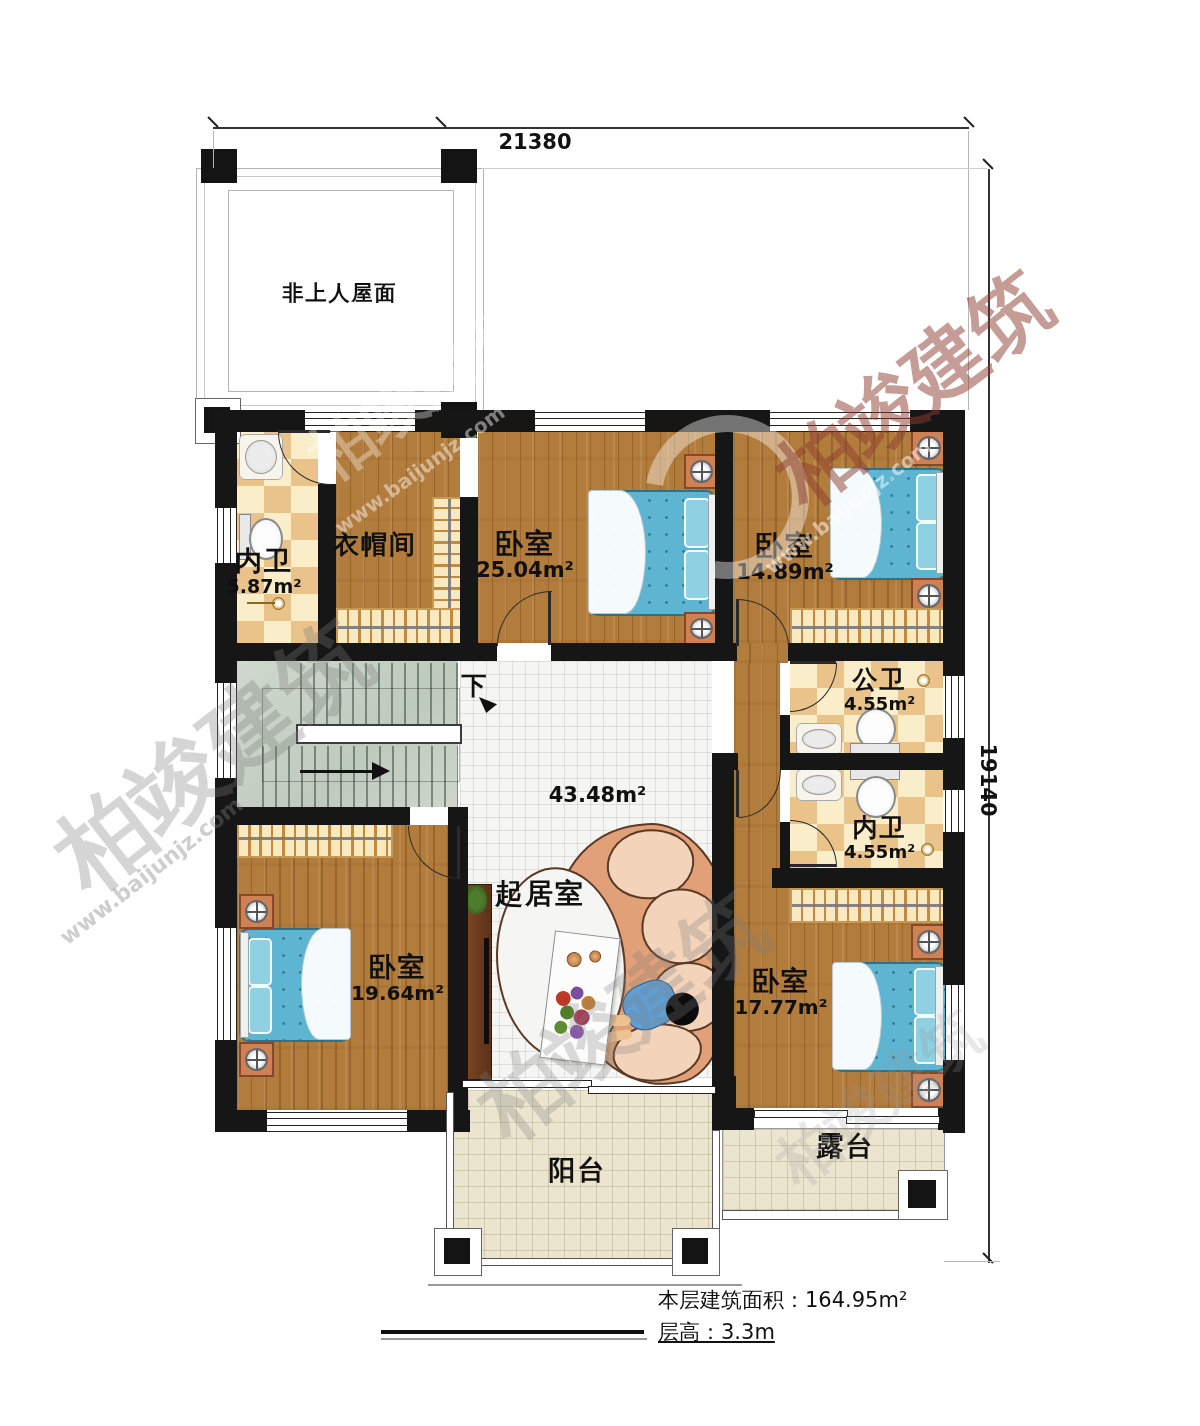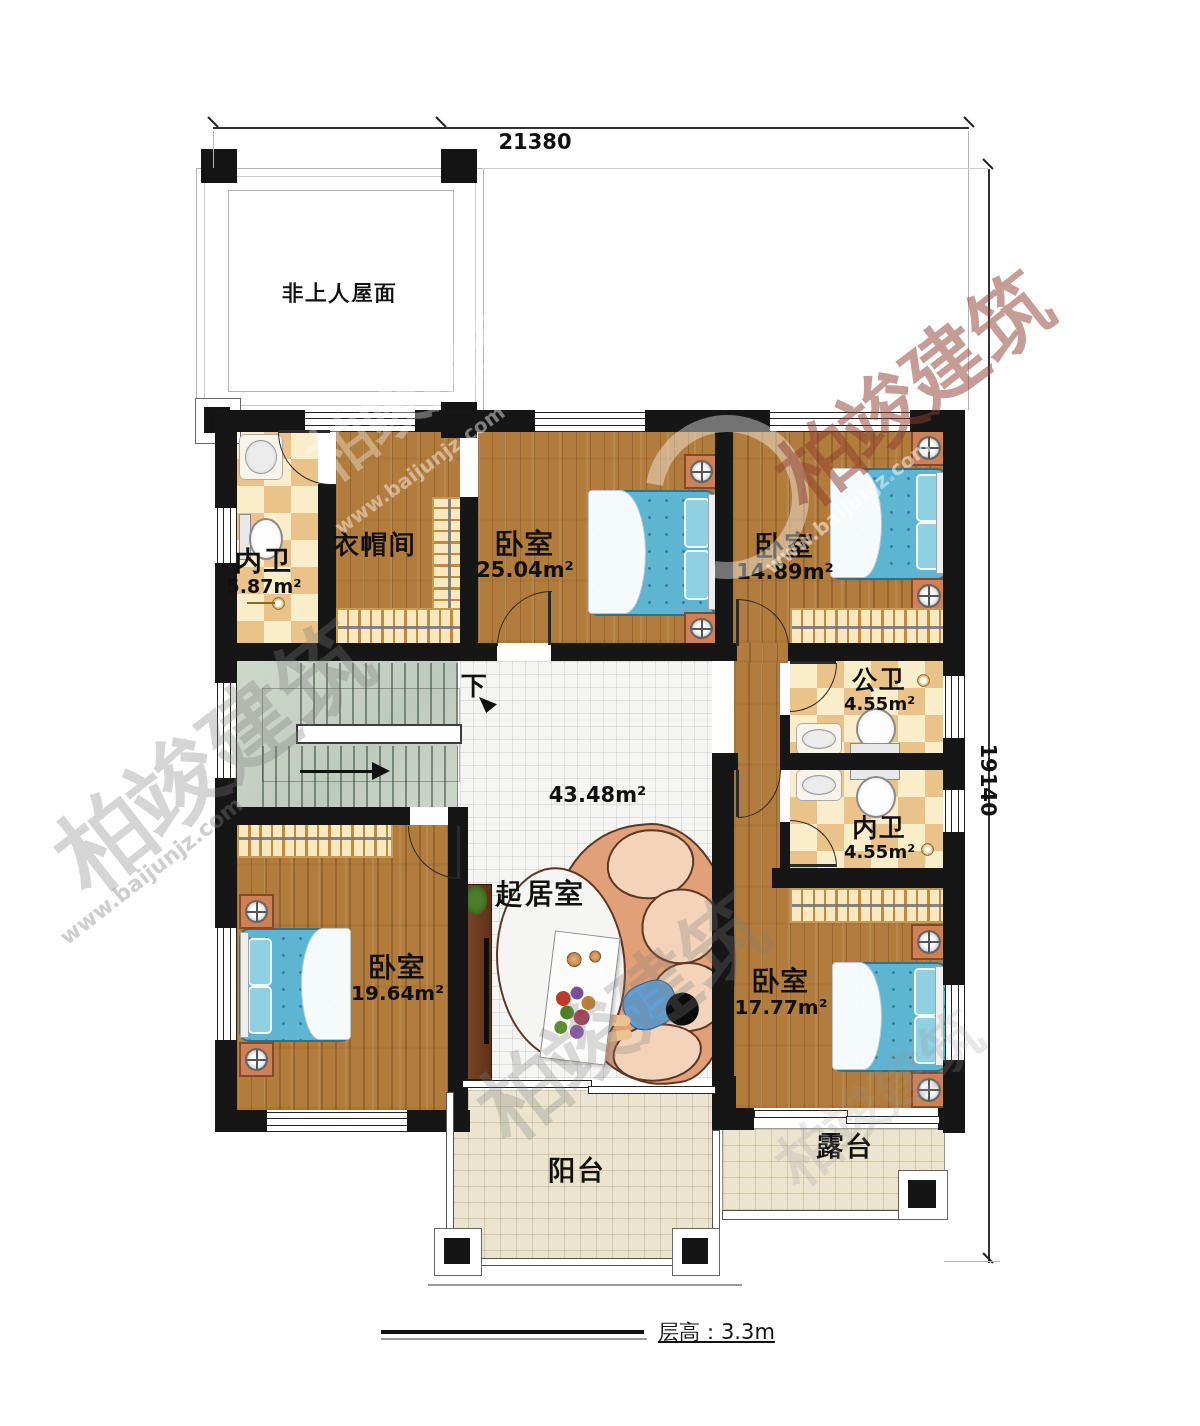--- a/index.html
+++ b/index.html
@@ -364,20 +364,23 @@
   </div>
   <div class="lab" style="left:793px;top:1131px;width:105px;font-size:27px;">
     <span class="nm">露台</span>
   </div>
   <div class="lab" style="left:458px;top:672px;width:34px;font-size:25px;">
     <span class="nm">下</span>
   </div>
 
   <div class="abs" style="left:381px;top:1330px;width:263px;height:4px;background:#111;"></div>
   <div class="abs" style="left:381px;top:1338px;width:266px;height:2px;background:#9a9a9a;"></div>
+  <div class="title-sub" style="left:658px;top:1286px;">
+    <span>本层建筑面积：</span><span>164.95m²</span>
+  </div>
   <div class="title-sub" style="left:658px;top:1318px;text-decoration:underline;">
     <span>层高：</span><span>3.3m</span>
   </div>
 
   <div class="wm" style="left:290px;top:430px;transform:rotate(-36deg);font-size:64px;color:rgba(255,255,255,.34);">柏竣建筑</div>
   <div class="wm" style="left:330px;top:520px;transform:rotate(-36deg);font-size:20px;color:rgba(255,255,255,.45);">www.baijunjz.com</div>
   <div class="abs" style="left:645px;top:415px;width:130px;height:130px;border:17px solid rgba(255,255,255,.40);border-left-color:transparent;border-radius:50%;transform:rotate(-35deg);z-index:40;pointer-events:none;"></div>
   <div class="wm" style="left:755px;top:445px;transform:rotate(-38deg) scale(1);font-size:80px;color:rgba(140,60,45,.50);">柏竣建筑</div>
   <div class="wm" style="left:760px;top:560px;transform:rotate(-38deg);font-size:20px;color:rgba(255,255,255,.5);">www.baijunjz.com</div>
   <div class="wm" style="left:30px;top:820px;transform:rotate(-38deg);font-size:92px;color:rgba(125,125,125,.32);">柏竣建筑</div>

